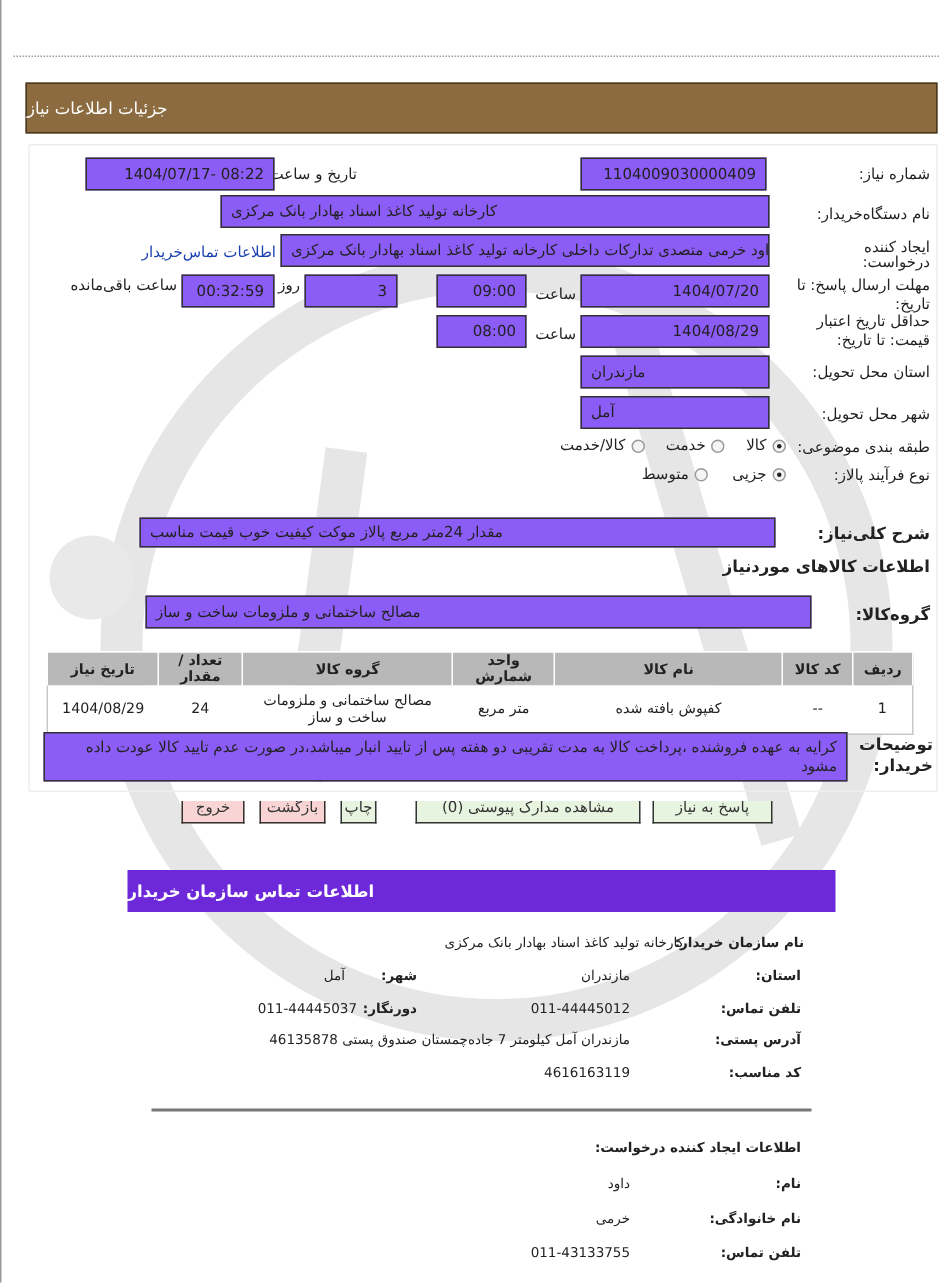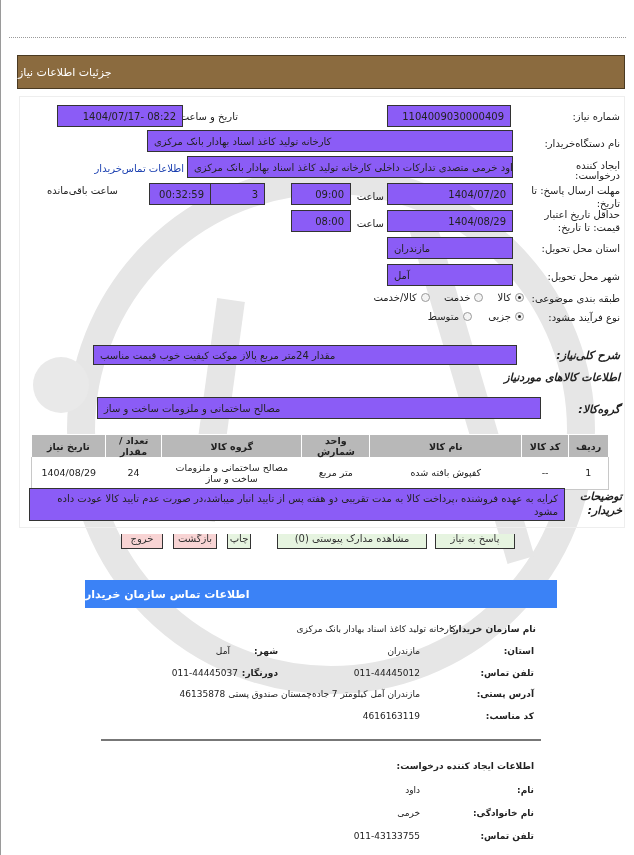--- a/index.html
+++ b/index.html
@@ -33,21 +33,21 @@
       border: 1px solid #eeeeee;
     }
     .lbl { position: absolute; font-size: 10px; direction: rtl; text-align: right; line-height: 13px; color: #222; }
     .box {
       position: absolute; border: 1px solid #333; background: #8b5cf6;
       font-size: 10px; padding: 0 6px; display: flex; align-items: center; justify-content: flex-end;
       direction: rtl; white-space: nowrap; overflow: hidden;
     }
     .box.ltr { direction: ltr; justify-content: flex-end; }
     .link { color: #1a3fb0; }
-    .bold { font-weight: bold; font-style: italic; }
+    .bold { font-weight: bold; }
     .radio {
       display: inline-block; width: 9px; height: 9px; border-radius: 50%;
       border: 1px solid #9a9a9a; background: #f4f4f4; vertical-align: middle; position: relative;
     }
     .radio.on::after {
       content: ""; position: absolute; left: 2px; top: 2px; width: 3px; height: 3px; border-radius: 50%; background: #222;
     }
     .check {
       display: inline-block; width: 9px; height: 9px; border: 1px solid #9a9a9a; background: #f4f4f4; vertical-align: middle;
     }
@@ -67,21 +67,21 @@
     }
     .btn {
       position: absolute; height: 15px; top: 534px; font-size: 10px;
       display: flex; align-items: flex-start; justify-content: center; line-height: 10px;
       border: 1px solid #333; border-top: none; overflow: hidden; color: #333;
     }
     .btn.green { background: #e6f4e0; }
     .btn.red { background: #f8d4d4; }
     .section2-bar {
       position: absolute; left: 84px; width: 472px; top: 580px; height: 28px;
-      background: #3b82f6; color: #fff; font-weight: bold; font-size: 11px;
+      background: #6d28d9; color: #fff; font-weight: bold; font-size: 11px;
       display: flex; align-items: center; justify-content: flex-end; padding-right: 32px; direction: rtl;
     }
     .c-lbl { position: absolute; font-size: 9px; font-weight: bold; direction: rtl; text-align: left; white-space: nowrap; }
     .c-val { position: absolute; font-size: 9px; direction: rtl; text-align: right; white-space: nowrap; }
     .c-val.ltr { direction: ltr; }
     .hr2 { position: absolute; left: 100px; width: 440px; top: 739px; border-top: 2px solid #777; }
   </style>
 </head>
 <body>
 
@@ -132,21 +132,21 @@
     <span>1404/07/20</span>
   </div>
   <span class="lbl" style="right:250px; top:190px;">ساعت</span>
   <div class="box ltr" style="left:290px; top:183px; width:60px; height:22px;">
     <span>09:00</span>
   </div>
   <div class="box ltr" style="left:202px; top:183px; width:62px; height:22px;">
     <span>3</span>
   </div>
   <span class="lbl" style="right:434px; top:184px;">روز</span>
-  <div class="box ltr" style="left:120px; top:183px; width:62px; height:22px;margin-left:28px;">
+  <div class="box ltr" style="left:120px; top:183px; width:62px; height:22px;">
     <span>00:32:59</span>
   </div>
   <span class="lbl" style="right:516px; top:184px;">ساعت باقی‌مانده</span>
 
   <span class="lbl" style="right:14px; top:208px;">حداقل تاریخ اعتبار</span>
   <span class="lbl" style="right:14px; top:221px;">قیمت: تا تاریخ:</span>
   <div class="box ltr" style="left:386px; top:210px; width:126px; height:22px;">
     <span>1404/08/29</span>
   </div>
   <span class="lbl" style="right:250px; top:217px;">ساعت</span>
@@ -173,21 +173,21 @@
     <span class="opt">
         <span class="radio"></span>
         <span>خدمت</span>
       </span>
     <span class="opt">
         <span class="radio"></span>
         <span>کالا/خدمت</span>
       </span>
   </div>
 
-  <span class="lbl" style="right:14px; top:311px;">نوع فرآیند مشود:</span>
+  <span class="lbl" style="right:14px; top:311px;">نوع فرآیند پالاز:</span>
   <div class="optrow" style="right:110px; top:311px; gap:16px;">
     <span class="opt">
         <span class="radio on"></span>
         <span>جزیی</span>
       </span>
     <span class="opt">
         <span class="radio"></span>
         <span>متوسط</span>
       </span>
   </div>

